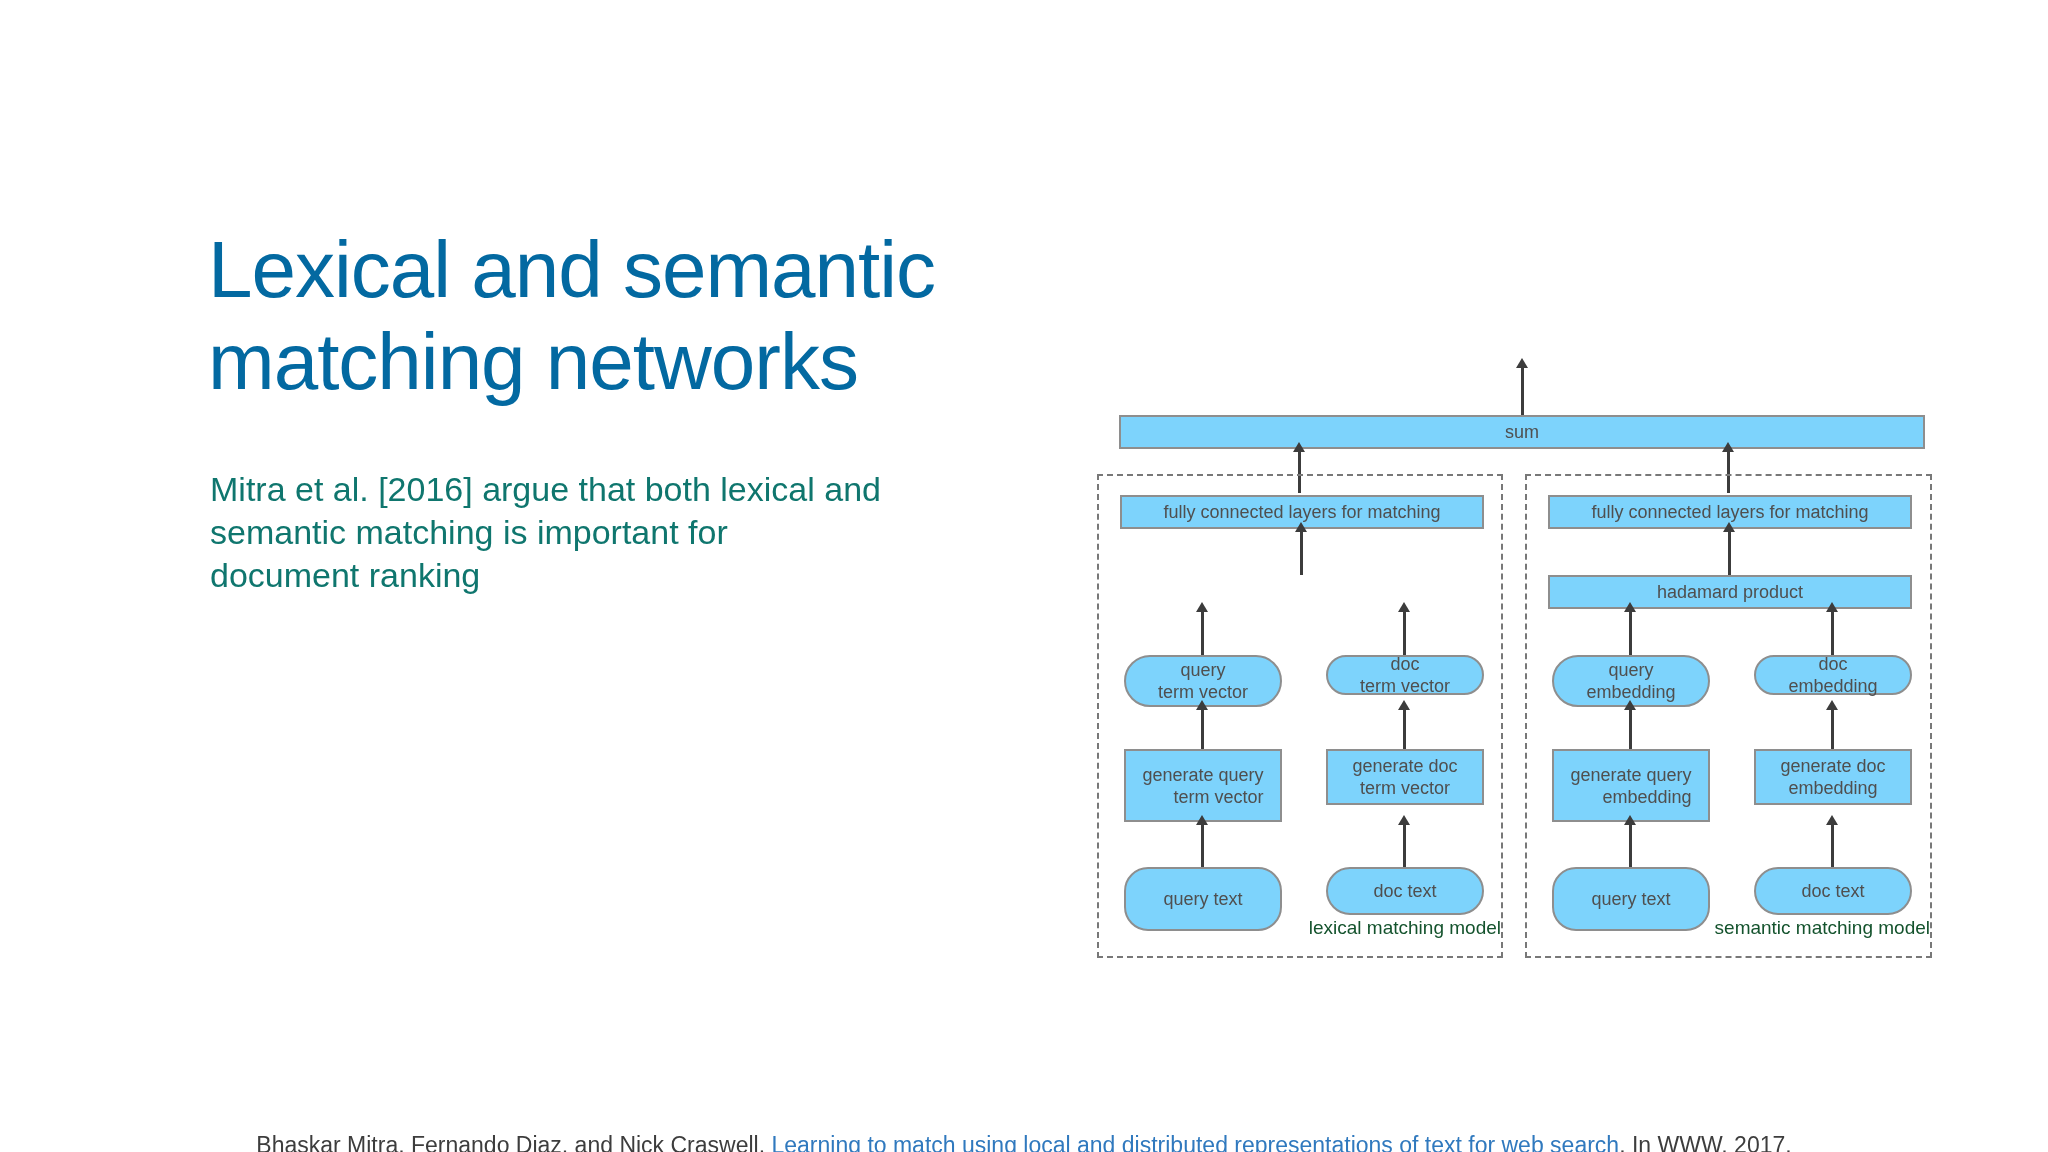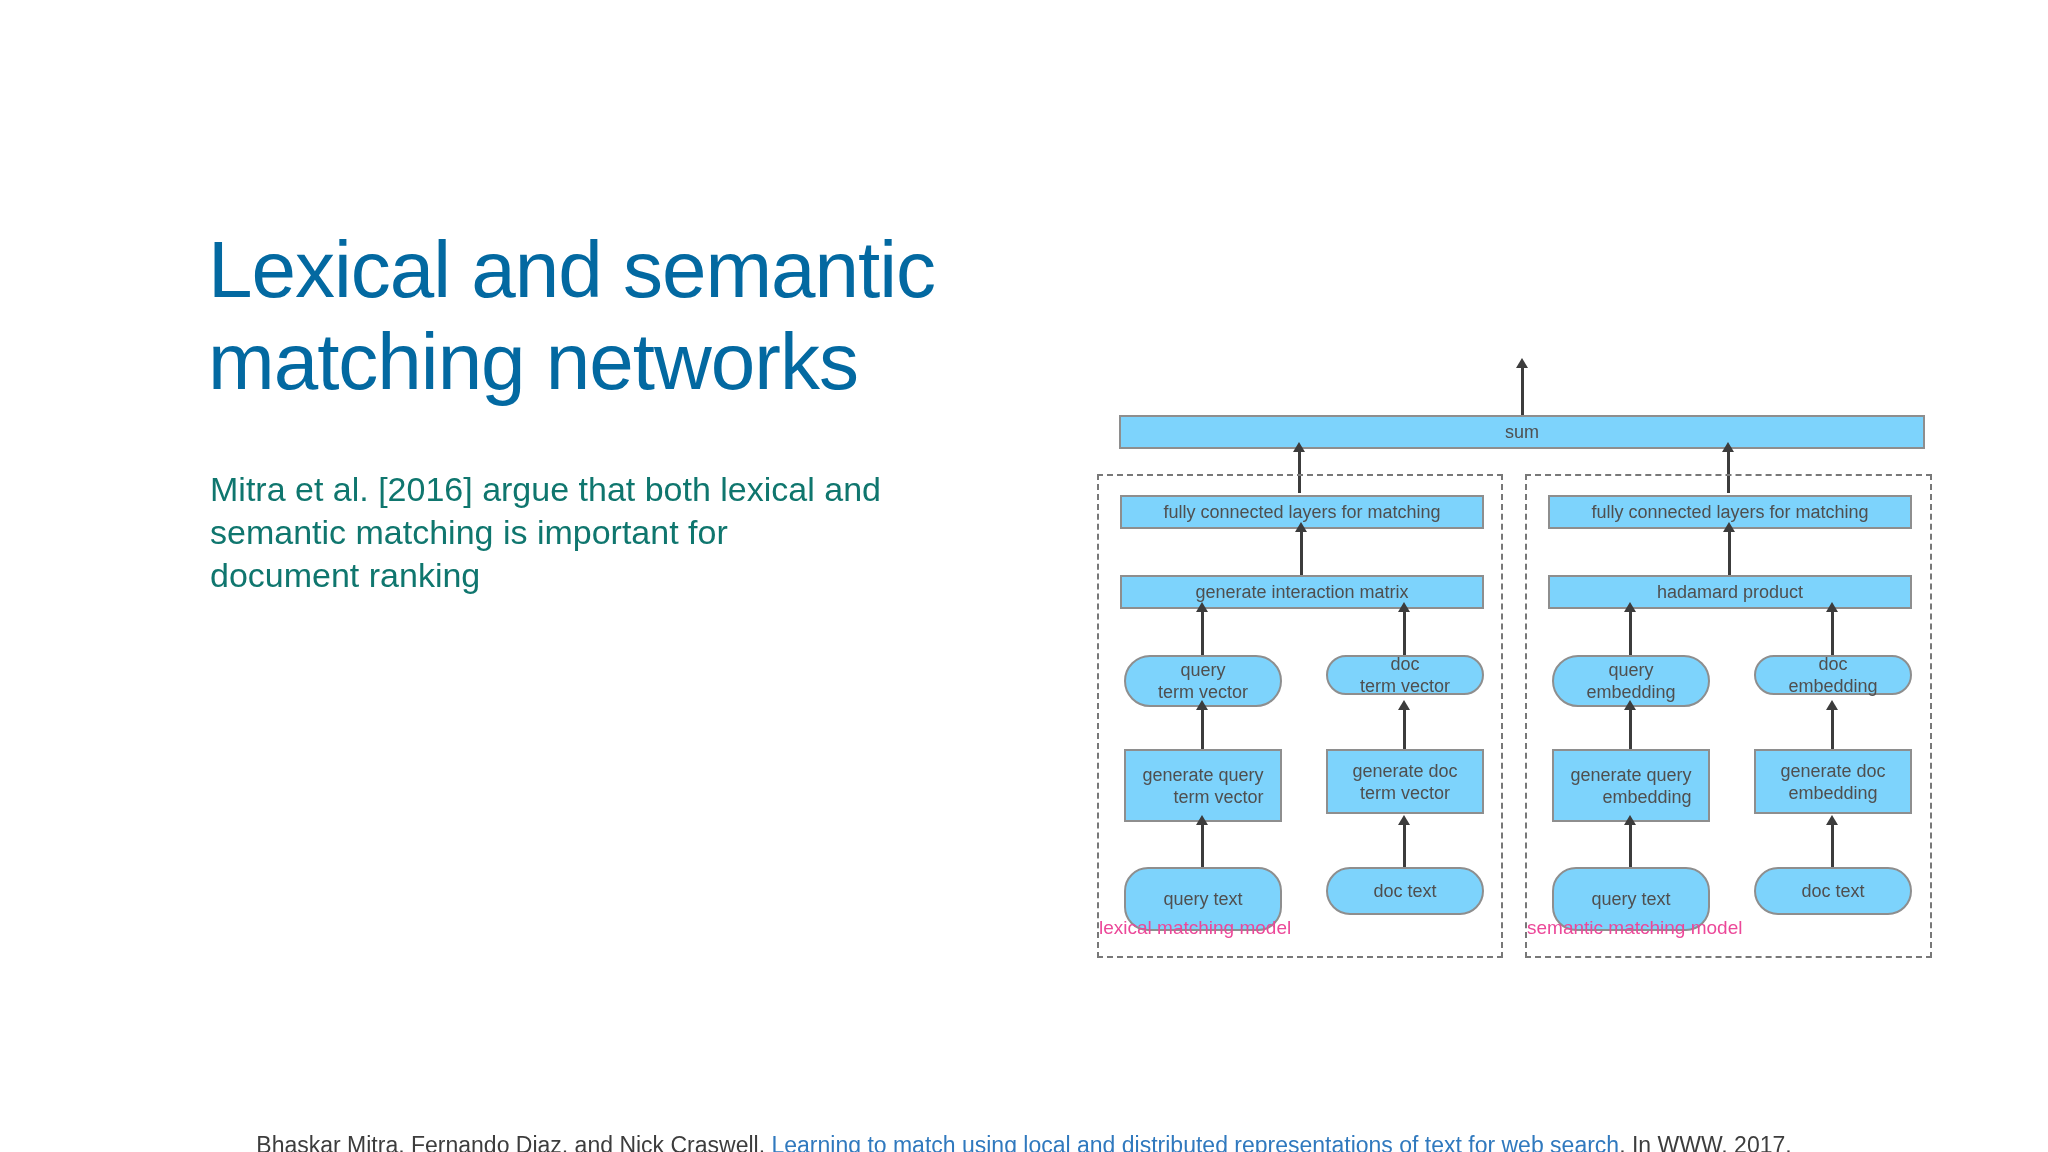--- a/index.html
+++ b/index.html
@@ -37,26 +37,26 @@
   }
   .sum-box{left:22px;top:60px;width:806px;height:34px;}
   .grp-lex{left:0;top:119px;width:406px;height:484px;}
   .grp-sem{left:428px;top:119px;width:407px;height:484px;}
   
   .fc    {left:21px;top:19px;width:364px;height:34px;}
   .mid   {left:21px;top:99px;width:364px;height:34px;}
   .vec-l {left:25px;top:179px;width:158px;height:52px;}
   .vec-r {left:227px;top:179px;width:158px;height:40px;}
   .gen-l {left:25px;top:273px;width:158px;height:73px;text-align:right;}
-  .gen-r {left:227px;top:273px;width:158px;height:65px;}
+  .gen-r {left:227px;top:273px;width:158px;height:56px;}
   .inp-l {left:25px;top:391px;width:158px;height:64px;border-radius:24px;}
   .inp-r {left:227px;top:391px;width:158px;height:48px;border-radius:24px;}
   .caption{
-    position:absolute;left:0;width:100%;top:441px;text-align:left;
-    font-size:19px;color:#ec4899;
+    position:absolute;left:0;width:100%;top:441px;text-align:right;
+    font-size:19px;color:#14532d;
   }
   
   .arrow{position:absolute;width:2.5px;background:#3c3c3c;}
   .arrow::before{
     content:"";position:absolute;top:-9px;left:-4.8px;width:0;height:0;
     border-left:6px solid transparent;border-right:6px solid transparent;
     border-bottom:10px solid #3c3c3c;
   }
   .a-sum-out{left:424px;top:12px;height:50px;}
   .a-lex-sum{left:201px;top:96px;height:42px;}
@@ -86,21 +86,20 @@
   <div class="diagram">
 
     <div class="arrow a-sum-out"></div>
     <div class="dbox sum-box">sum</div>
     <div class="arrow a-lex-sum"></div>
     <div class="arrow a-sem-sum"></div>
 
     <div class="dashed grp-lex">
       <div class="dbox fc">fully connected layers for matching</div>
       <div class="arrow a-top"></div>
-      <div class="dbox mid">generate interaction matrix</div>
       <div class="arrow a-l1"></div>
       <div class="arrow a-r1"></div>
       <div class="dbox pill vec-l">query
 term vector</div>
       <div class="dbox pill vec-r">doc
 term vector</div>
       <div class="arrow a-l2"></div>
       <div class="arrow a-r2"></div>
       <div class="dbox gen-l">generate query
 term vector</div>

